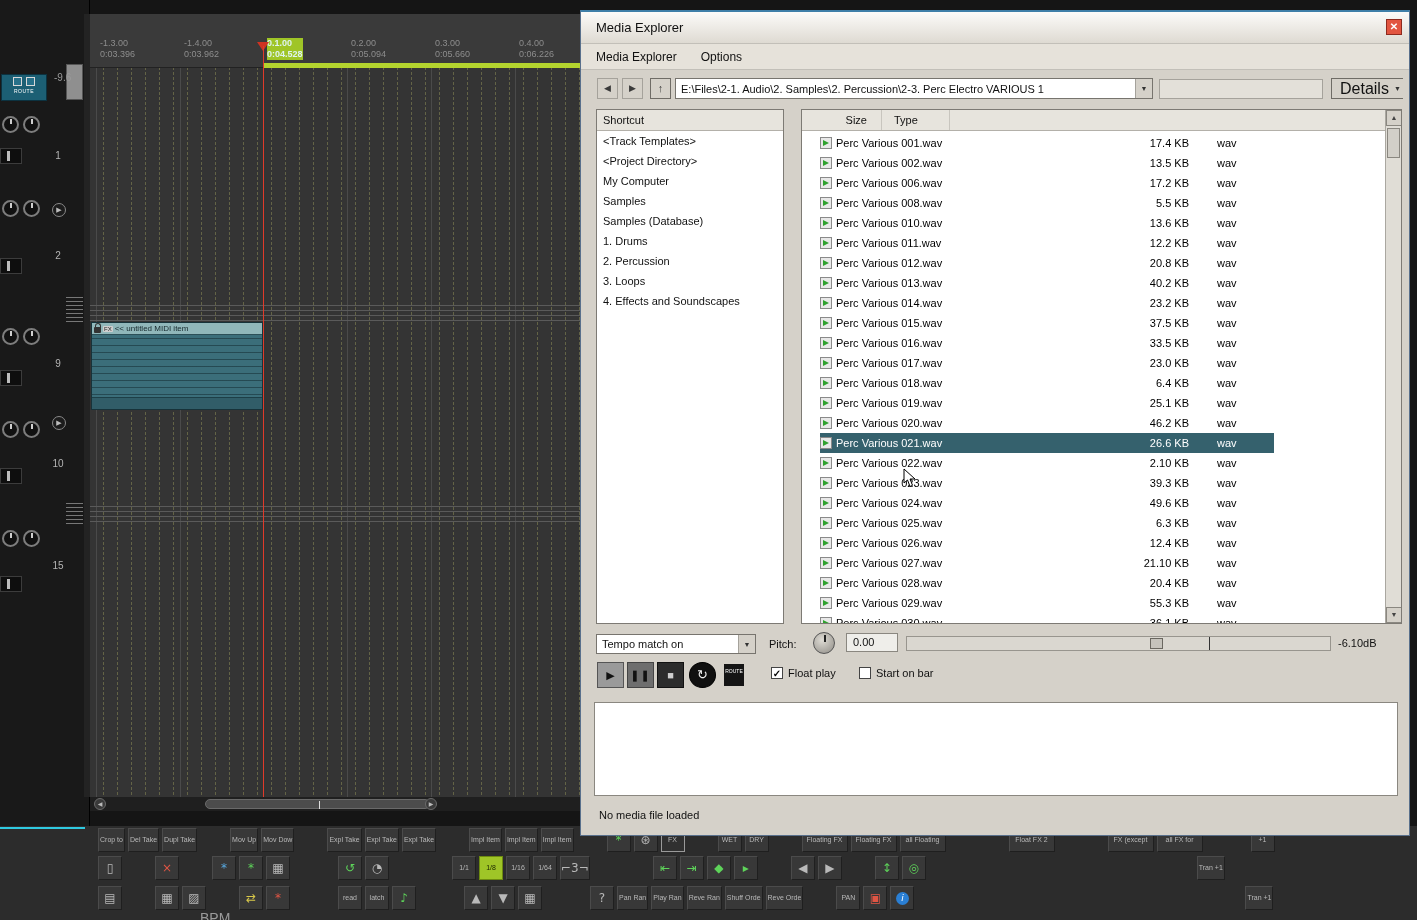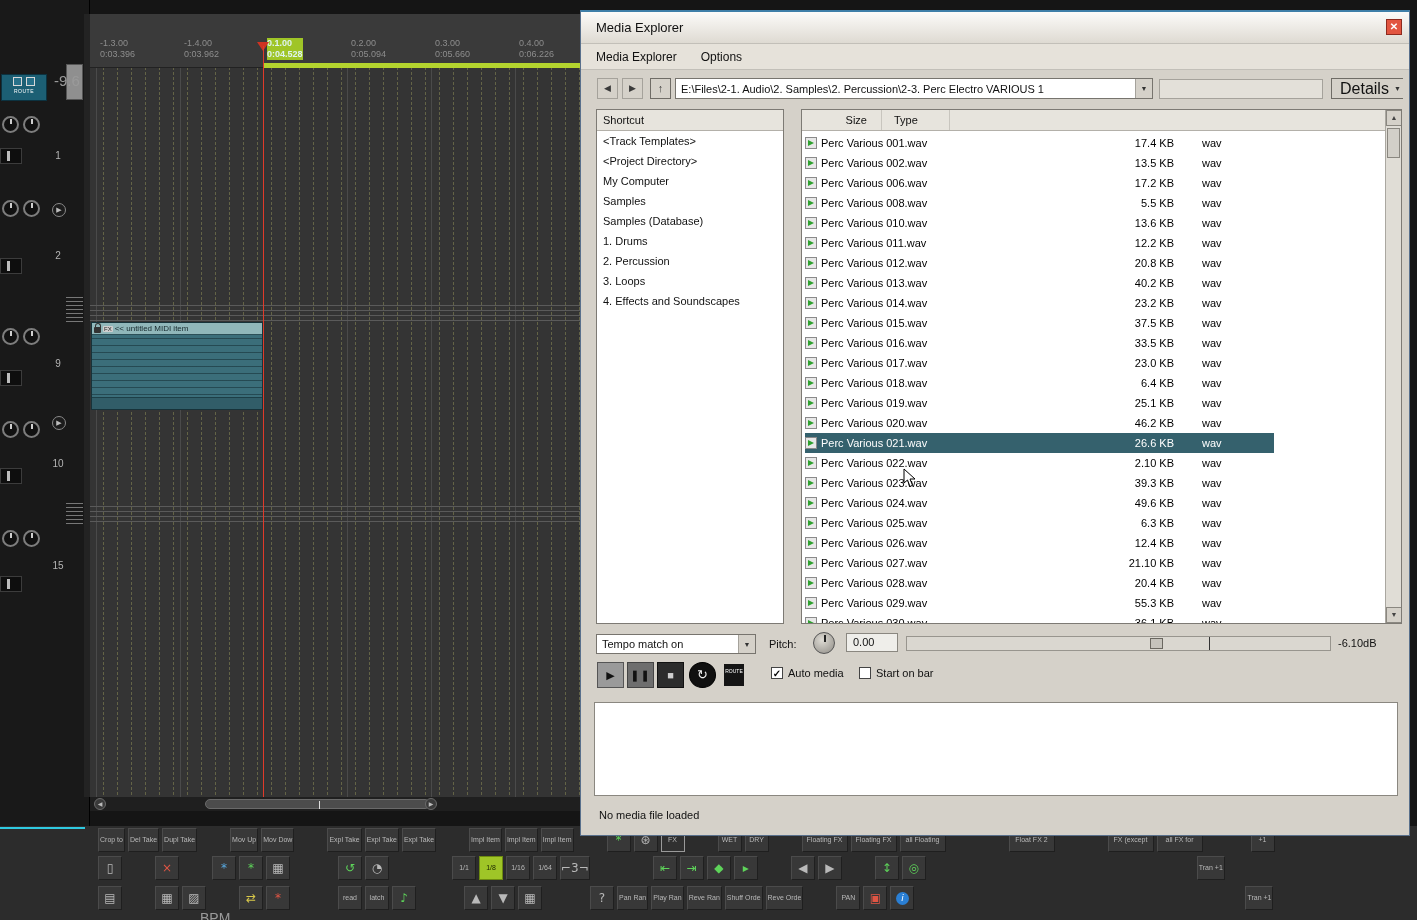--- a/index.html
+++ b/index.html
@@ -8,21 +8,21 @@
   .abs { position:absolute; }
   #page { position:relative; width:1417px; height:920px; }
 
   
   #tcp { left:0; top:0; width:90px; height:826px; background:#191919; border-right:1px solid #000; }
   .panel-edge { left:84px; top:14px; width:6px; height:783px; background:#232323; }
   .routebox { left:1px; top:74px; width:46px; height:27px; background:#1c5f74; border:1px solid #0c3240;
     color:#fff; font-size:5px; text-align:center; padding-top:2px; }
   .routebox .sq { display:inline-block; width:9px; height:9px; border:1px solid #d8d8d8; background:#27718a; margin:0 2px; }
   .routebox .rlbl { display:block; font-size:5px; letter-spacing:.5px; margin-top:1px; }
-  .dblabel { left:54px; top:72px; color:#9a9a9a; font-size:15px; }
+  .dblabel { left:54px; top:72px; color:#9a9a9a; font-size:10px; }
   .knobrow { left:2px; width:46px; height:18px; display:flex; gap:4px; }
   .knobrow:nth-of-type(1){ top:116px; } .knobrow:nth-of-type(2){ top:200px; }
   .knobrow:nth-of-type(3){ top:328px; } .knobrow:nth-of-type(4){ top:421px; }
   .knobrow:nth-of-type(5){ top:530px; }
   .knob { width:17px; height:17px; border-radius:50%; border:2px solid #7d7d7d; background:#111; position:relative; }
   .knob::after { content:''; position:absolute; left:6px; top:1px; width:2px; height:5px; background:#cfcfcf; }
   .minifader { left:0; width:22px; height:16px; background:#0e0e0e; border:1px solid #3c3c3c; position:absolute; }
   .minifader::after { content:''; position:absolute; left:6px; top:2px; width:3px; height:10px; background:#bdbdbd; }
   .mf1{top:148px} .mf2{top:258px} .mf3{top:370px} .mf4{top:468px} .mf5{top:576px}
   .tnum { left:46px; width:24px; text-align:center; color:#b5b5b5; font-size:10px; position:absolute; }
@@ -127,21 +127,21 @@
   #shortcut-pane { left:15px; top:97px; width:188px; height:515px; }
   #files-pane { left:220px; top:97px; width:601px; height:515px; }
   .pane-header { height:21px; background:#e7e4dd; border-bottom:1px solid #b3b0a9; display:flex; align-items:center; }
   #shortcut-pane .pane-header { padding-left:6px; font-size:11px; }
   .shitem { height:20px; line-height:20px; padding-left:6px; font-size:11px; white-space:nowrap; }
   .hc { height:100%; display:flex; align-items:center; border-right:1px solid #c8c5be; font-size:11px; }
   .hc-file { width:320px; padding-left:8px; background:#edf3fa; }
   .hc-size { width:80px; justify-content:flex-end; padding-right:14px; }
   .hc-type { width:68px; padding-left:12px; }
   #filerows { position:absolute; left:3px; top:23px; width:469px; height:490px; overflow:hidden; }
-  .frow { height:20px; display:flex; align-items:center; font-size:11px; color:#000; }
+  .frow { height:20px; display:flex; align-items:center; font-size:11px; color:#000;margin-left:15px; }
   .frow.selected { background:#35616d; color:#fff; }
   .ficon { width:12px; height:12px; margin:0 4px 0 0; background:#e8e8e8; border:1px solid #8a8a8a;
     position:relative; flex:none; }
   .ficon::after { content:''; position:absolute; left:2px; top:2px; width:0; height:0;
     border-top:3px solid transparent; border-bottom:3px solid transparent; border-left:6px solid #2fa12f; }
   .fname { flex:0 0 289px; white-space:nowrap; overflow:hidden; }
   .fsize { flex:0 0 80px; text-align:right; padding-right:16px; }
   .ftype { flex:0 0 68px; padding-left:12px; }
   
   #fscroll { position:absolute; right:0; top:0; width:16px; height:100%; background:#e0ddd6; border-left:1px solid #aaa7a0; }
@@ -919,21 +919,21 @@
     <span id="vollbl">-6.10dB</span>
 
     <div id="btn-play" class="transbtn">▶</div>
     <div id="btn-pause" class="transbtn">❚❚</div>
     <div id="btn-stop" class="transbtn">■</div>
     <div id="btn-loop" class="transbtn">↻</div>
     <div id="btn-route">ROUTE</div>
 
     <div id="cb-autoplay" class="cbrow">
       <span class="checkbox">✓</span>
-      <span>Auto media</span>
+      <span>Float play</span>
     </div>
     <div id="cb-startbar" class="cbrow">
       <span class="checkbox"></span>
       <span>Start on bar</span>
     </div>
 
     <div id="waveview"></div>
     <div id="me-status">No media file loaded</div>
   </div>
 

